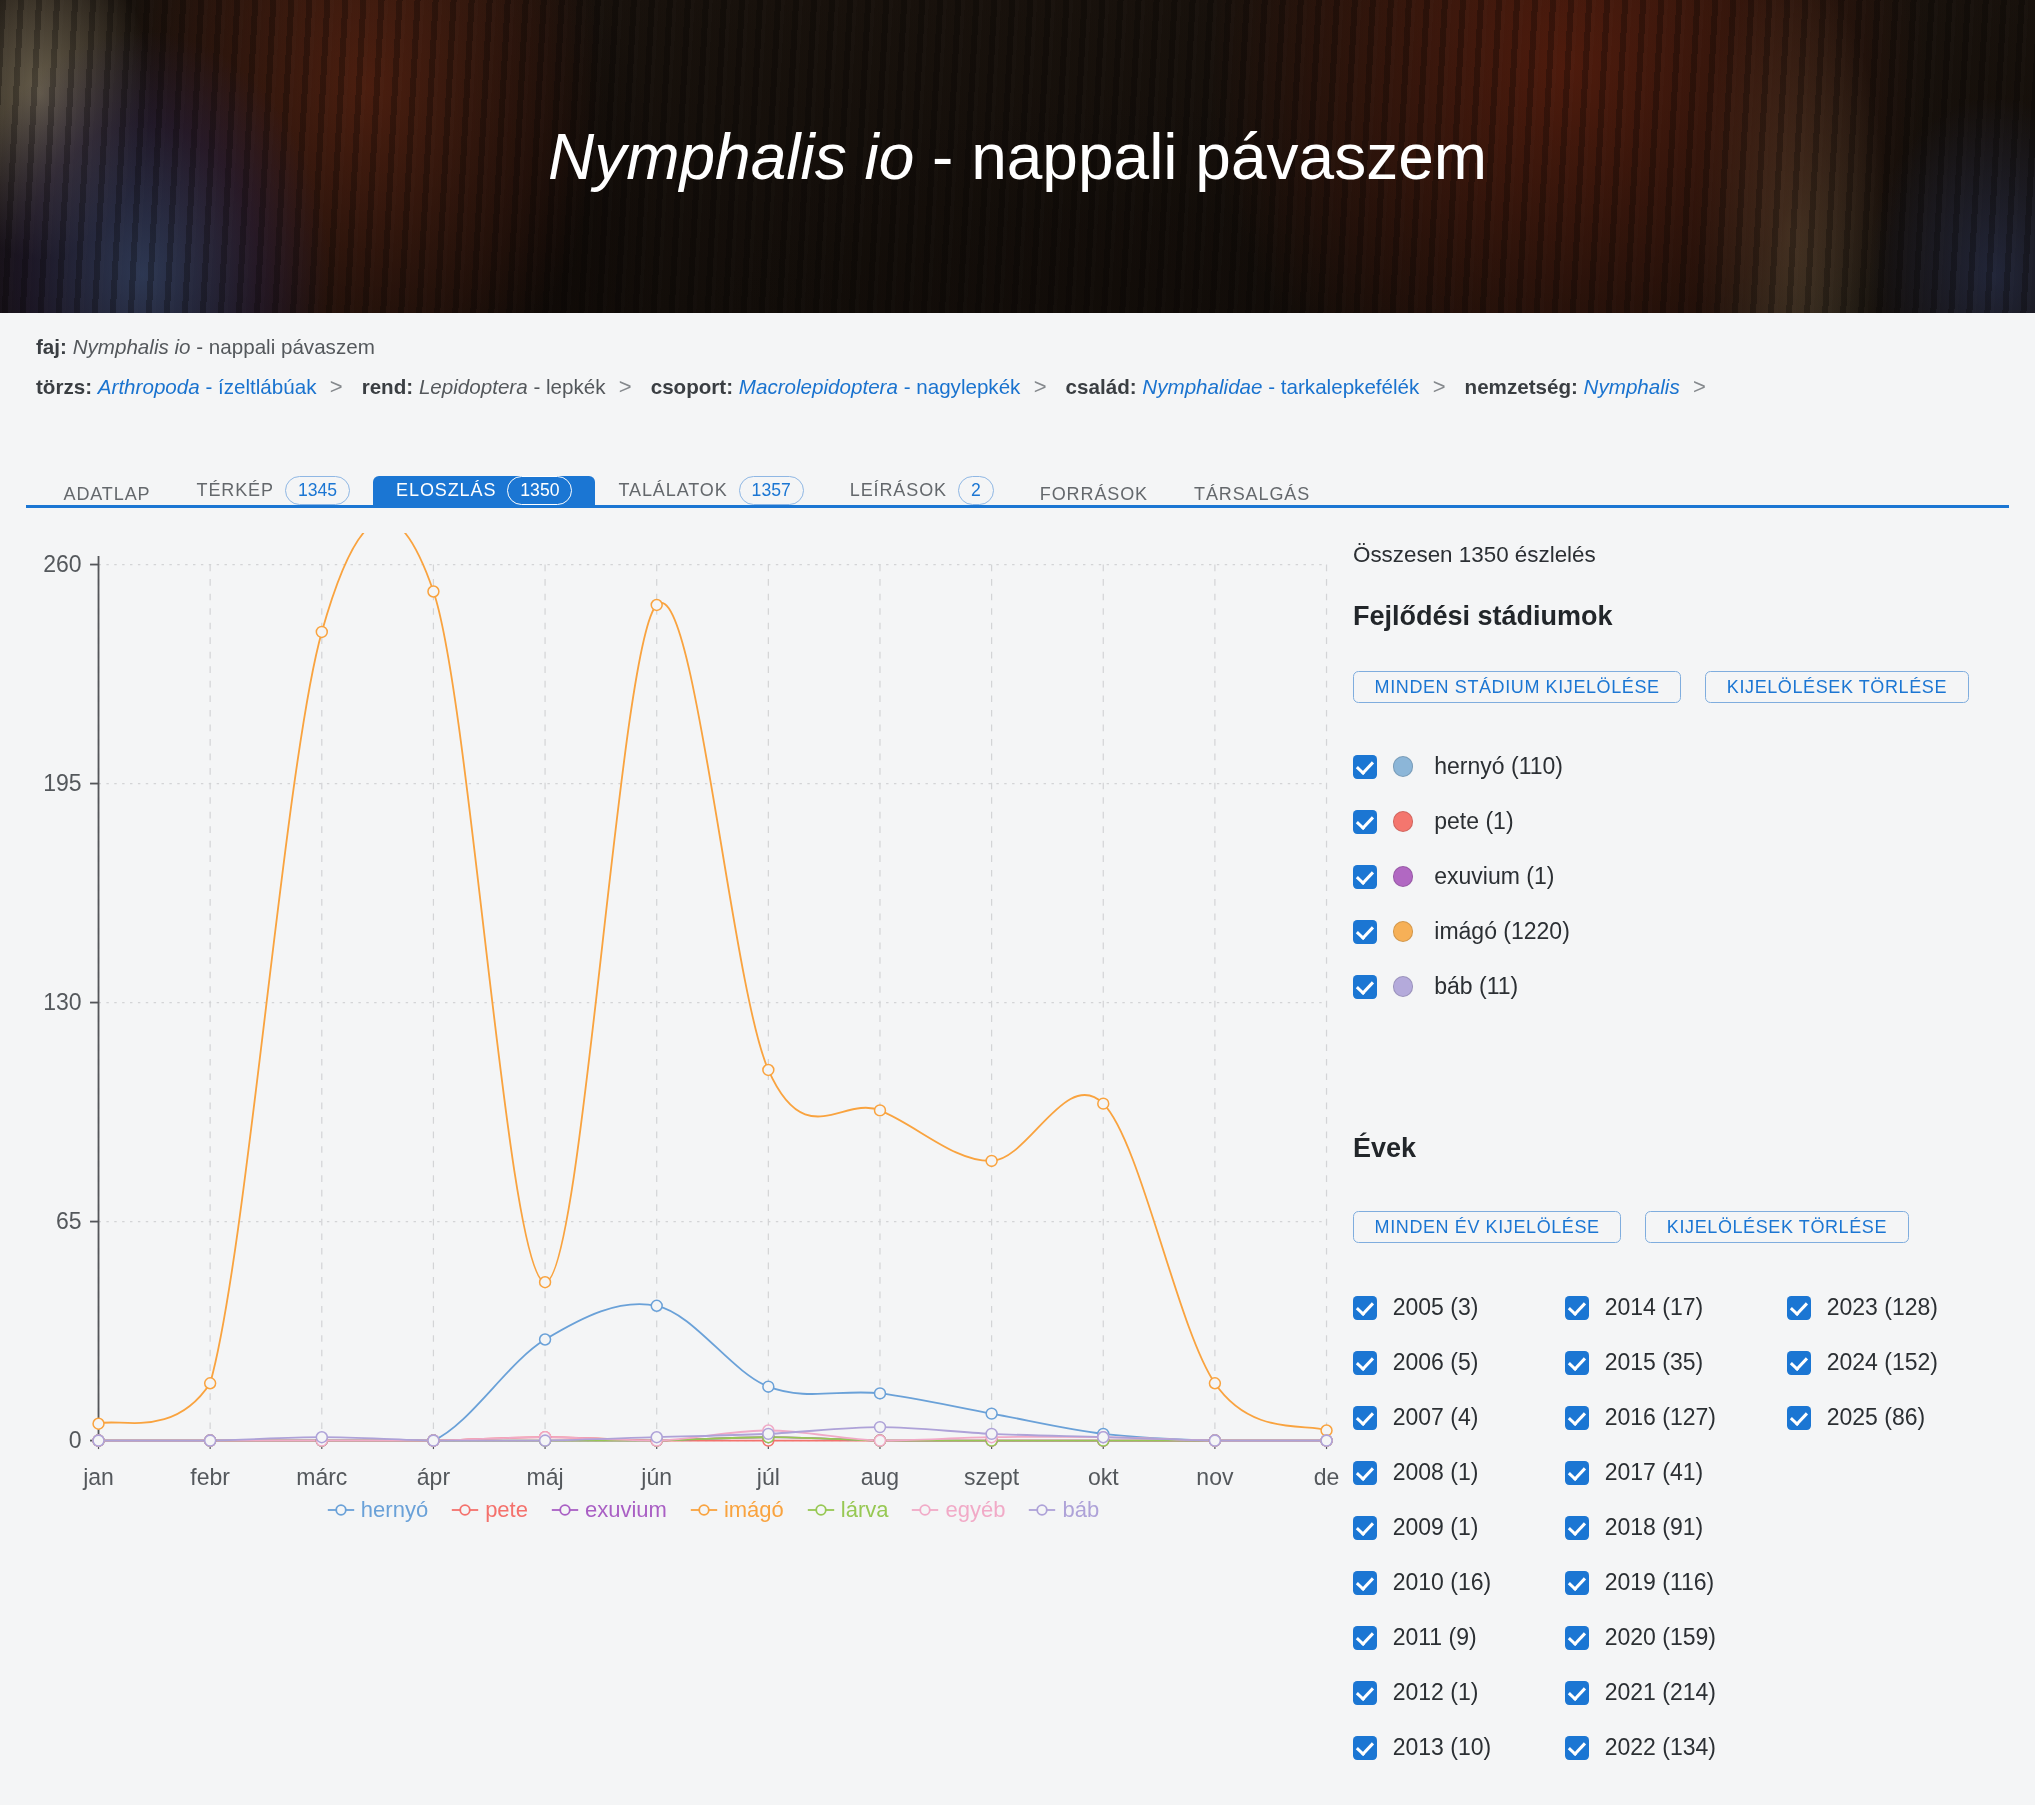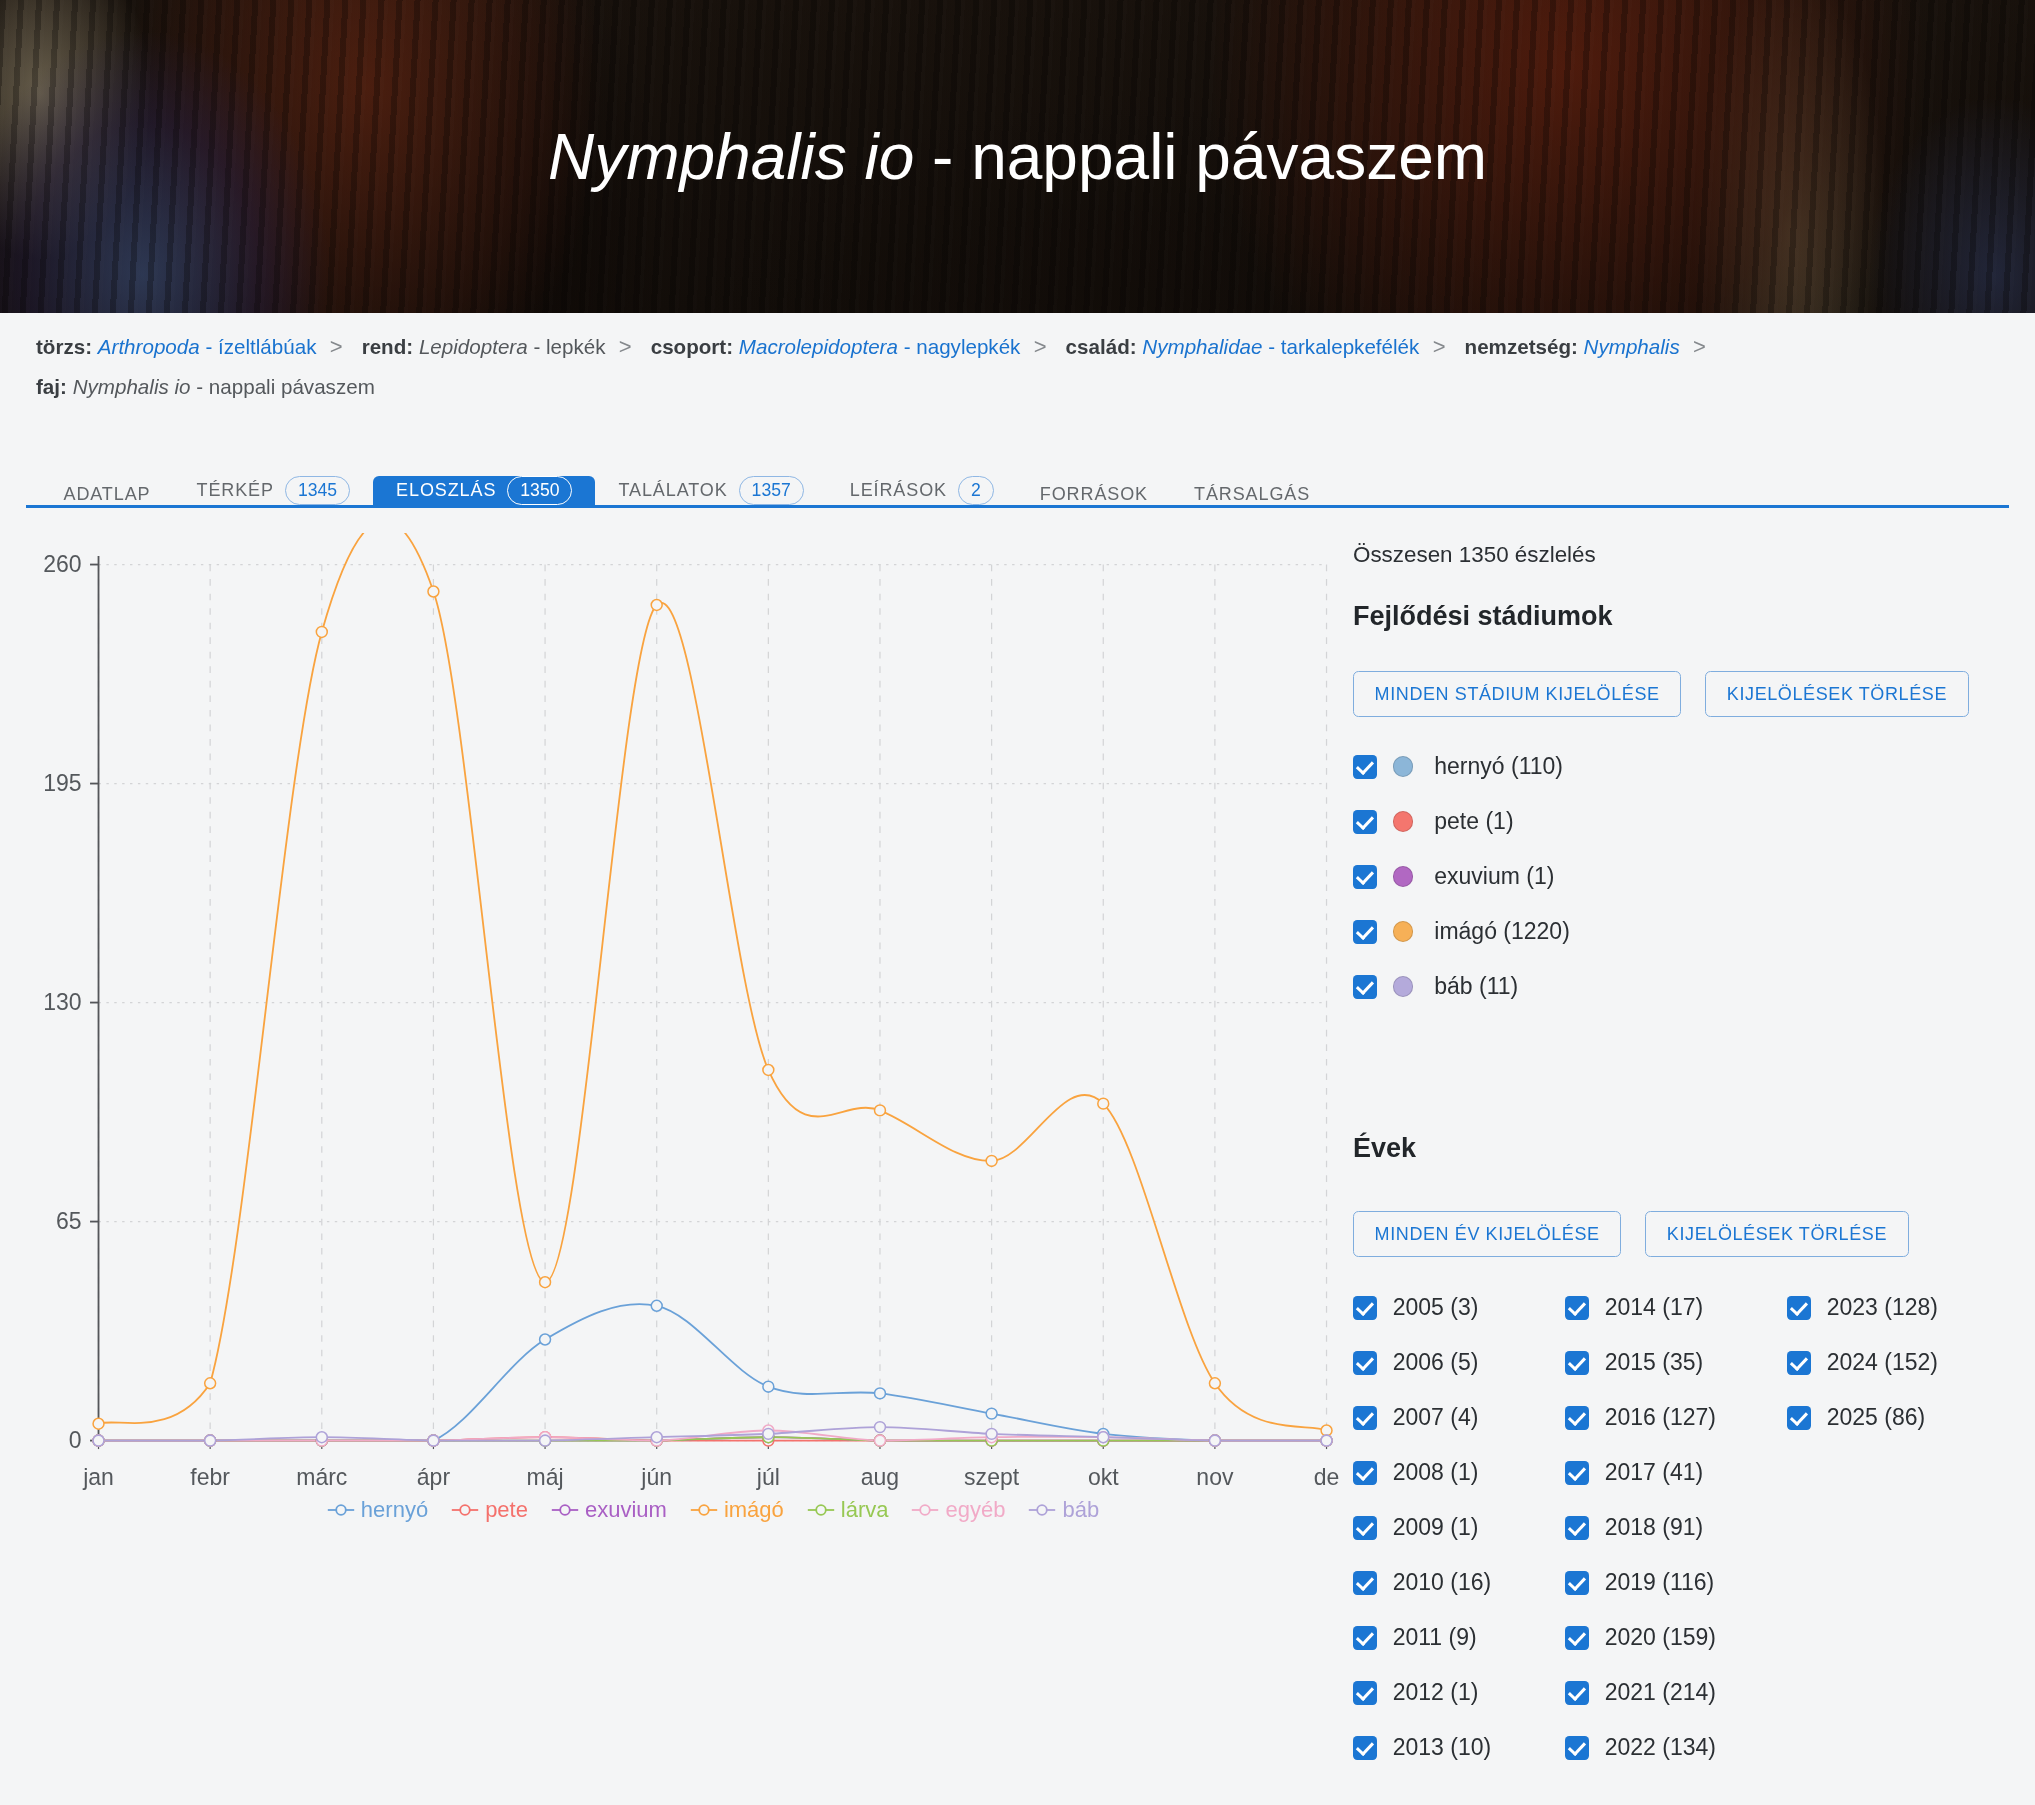--- a/index.html
+++ b/index.html
@@ -50,21 +50,21 @@
   
   .sidebar{position:absolute;left:1353px;top:533px;width:661px;}
   .sb-total{position:absolute;left:0;top:8.5px;font-size:22.4px;color:#2b2f33;}
   .sb-heading{position:absolute;left:0;font-size:27px;font-weight:700;color:#22262a;}
   #stages-heading{top:68px;}
   #years-heading{top:600px;}
   .btn-row{position:absolute;left:0;display:flex;gap:24px;}
   #stage-buttons{top:138px;}
   #year-buttons{top:678px;}
   .btn{
-    height:46px;display:inline-flex;align-items:center;padding:0 20.6px;
+    height:32px;display:inline-flex;align-items:center;padding:0 20.6px;
     border:1.2px solid #7fadde;border-radius:5.5px;background:transparent;
     color:#1b76d3;font-size:18px;letter-spacing:0.6px;font-family:inherit;cursor:pointer;white-space:nowrap;
   }
   .stage-list{position:absolute;left:0;top:206px;width:661px;}
   .stage-row{height:55px;display:flex;align-items:center;}
   .checkbox{
     position:relative;width:24px;height:24px;border-radius:4.2px;background:#1b76d3;flex:0 0 24px;cursor:pointer;
   }
   .checkbox::after{
     content:"";position:absolute;left:7.3px;top:3px;width:7.3px;height:12.7px;
@@ -82,36 +82,36 @@
 </head>
 <body>
 
 <div class="page">
 
   <div class="hero">
     <div class="hero-title"><span class="sci">Nymphalis io</span><span> - nappali pávaszem</span></div>
   </div>
 
   <div class="breadcrumb">
-    <div id="bc-line1">
-  <span class="bc-item"><span class="bc-label">törzs:</span> <a class="bc-link" href="#"><span class="bc-sci">Arthropoda</span><span class="bc-common"> - ízeltlábúak</span></a><span class="bc-sep">&gt;</span></span>
-
-  <span class="bc-item"><span class="bc-label">rend:</span> <a class="bc-link plain"><span class="bc-sci">Lepidoptera</span><span class="bc-common"> - lepkék</span></a><span class="bc-sep">&gt;</span></span>
-
-  <span class="bc-item"><span class="bc-label">csoport:</span> <a class="bc-link" href="#"><span class="bc-sci">Macrolepidoptera</span><span class="bc-common"> - nagylepkék</span></a><span class="bc-sep">&gt;</span></span>
-
-  <span class="bc-item"><span class="bc-label">család:</span> <a class="bc-link" href="#"><span class="bc-sci">Nymphalidae</span><span class="bc-common"> - tarkalepkefélék</span></a><span class="bc-sep">&gt;</span></span>
-
-  <span class="bc-item"><span class="bc-label">nemzetség:</span> <a class="bc-link" href="#"><span class="bc-sci">Nymphalis</span><span class="bc-common"></span></a><span class="bc-sep">&gt;</span></span>
-</div>
     <div>
       <span class="bc-label">faj:</span>
       <span> </span>
       <span class="bc-sci">Nymphalis io</span><span> - nappali pávaszem</span>
     </div>
+    <div id="bc-line1">
+  <span class="bc-item"><span class="bc-label">törzs:</span> <a class="bc-link" href="#"><span class="bc-sci">Arthropoda</span><span class="bc-common"> - ízeltlábúak</span></a><span class="bc-sep">&gt;</span></span>
+
+  <span class="bc-item"><span class="bc-label">rend:</span> <a class="bc-link plain"><span class="bc-sci">Lepidoptera</span><span class="bc-common"> - lepkék</span></a><span class="bc-sep">&gt;</span></span>
+
+  <span class="bc-item"><span class="bc-label">csoport:</span> <a class="bc-link" href="#"><span class="bc-sci">Macrolepidoptera</span><span class="bc-common"> - nagylepkék</span></a><span class="bc-sep">&gt;</span></span>
+
+  <span class="bc-item"><span class="bc-label">család:</span> <a class="bc-link" href="#"><span class="bc-sci">Nymphalidae</span><span class="bc-common"> - tarkalepkefélék</span></a><span class="bc-sep">&gt;</span></span>
+
+  <span class="bc-item"><span class="bc-label">nemzetség:</span> <a class="bc-link" href="#"><span class="bc-sci">Nymphalis</span><span class="bc-common"></span></a><span class="bc-sep">&gt;</span></span>
+</div>
   </div>
 
   <div class="tabbar" id="tabbar">
   <div class="tab">
         <span class="tab-label">ADATLAP</span>
       </div>
 
   <div class="tab">
         <span class="tab-label">TÉRKÉP</span>
         <span class="tab-badge">1345</span>

